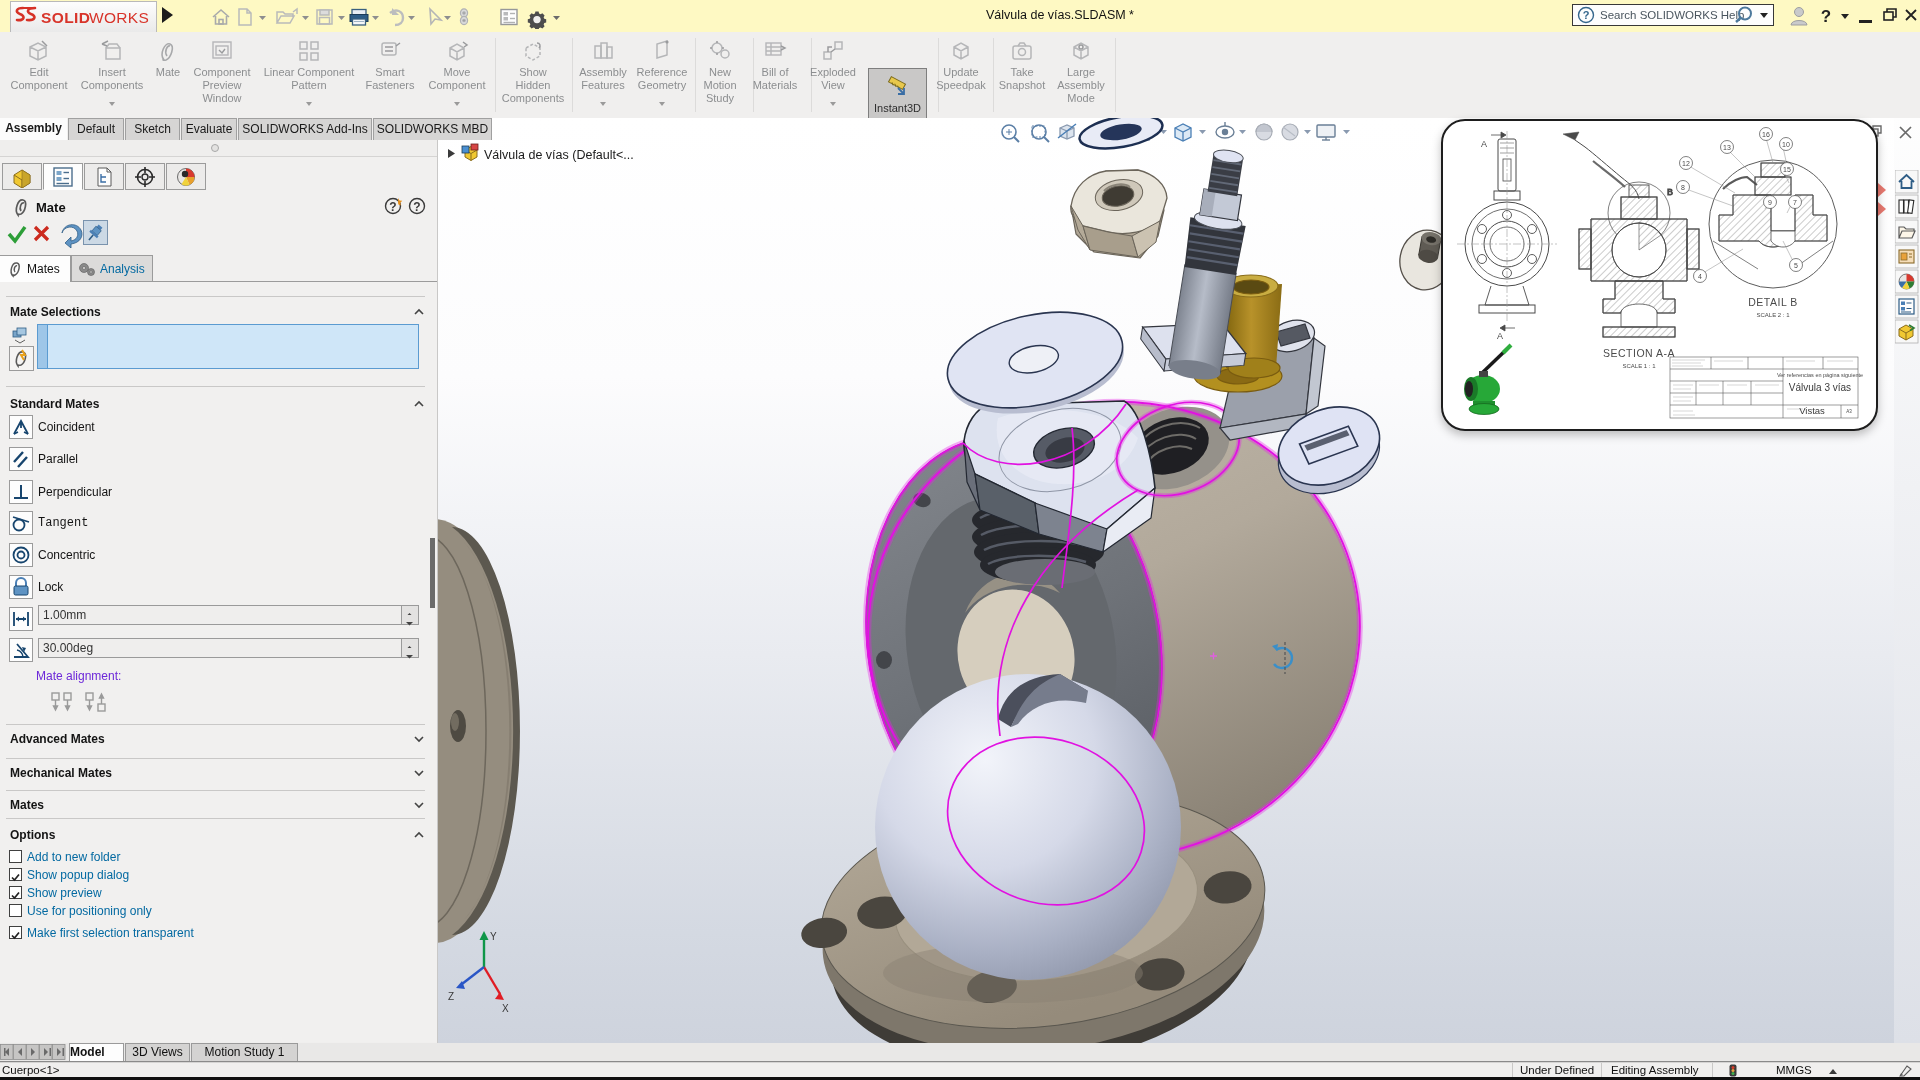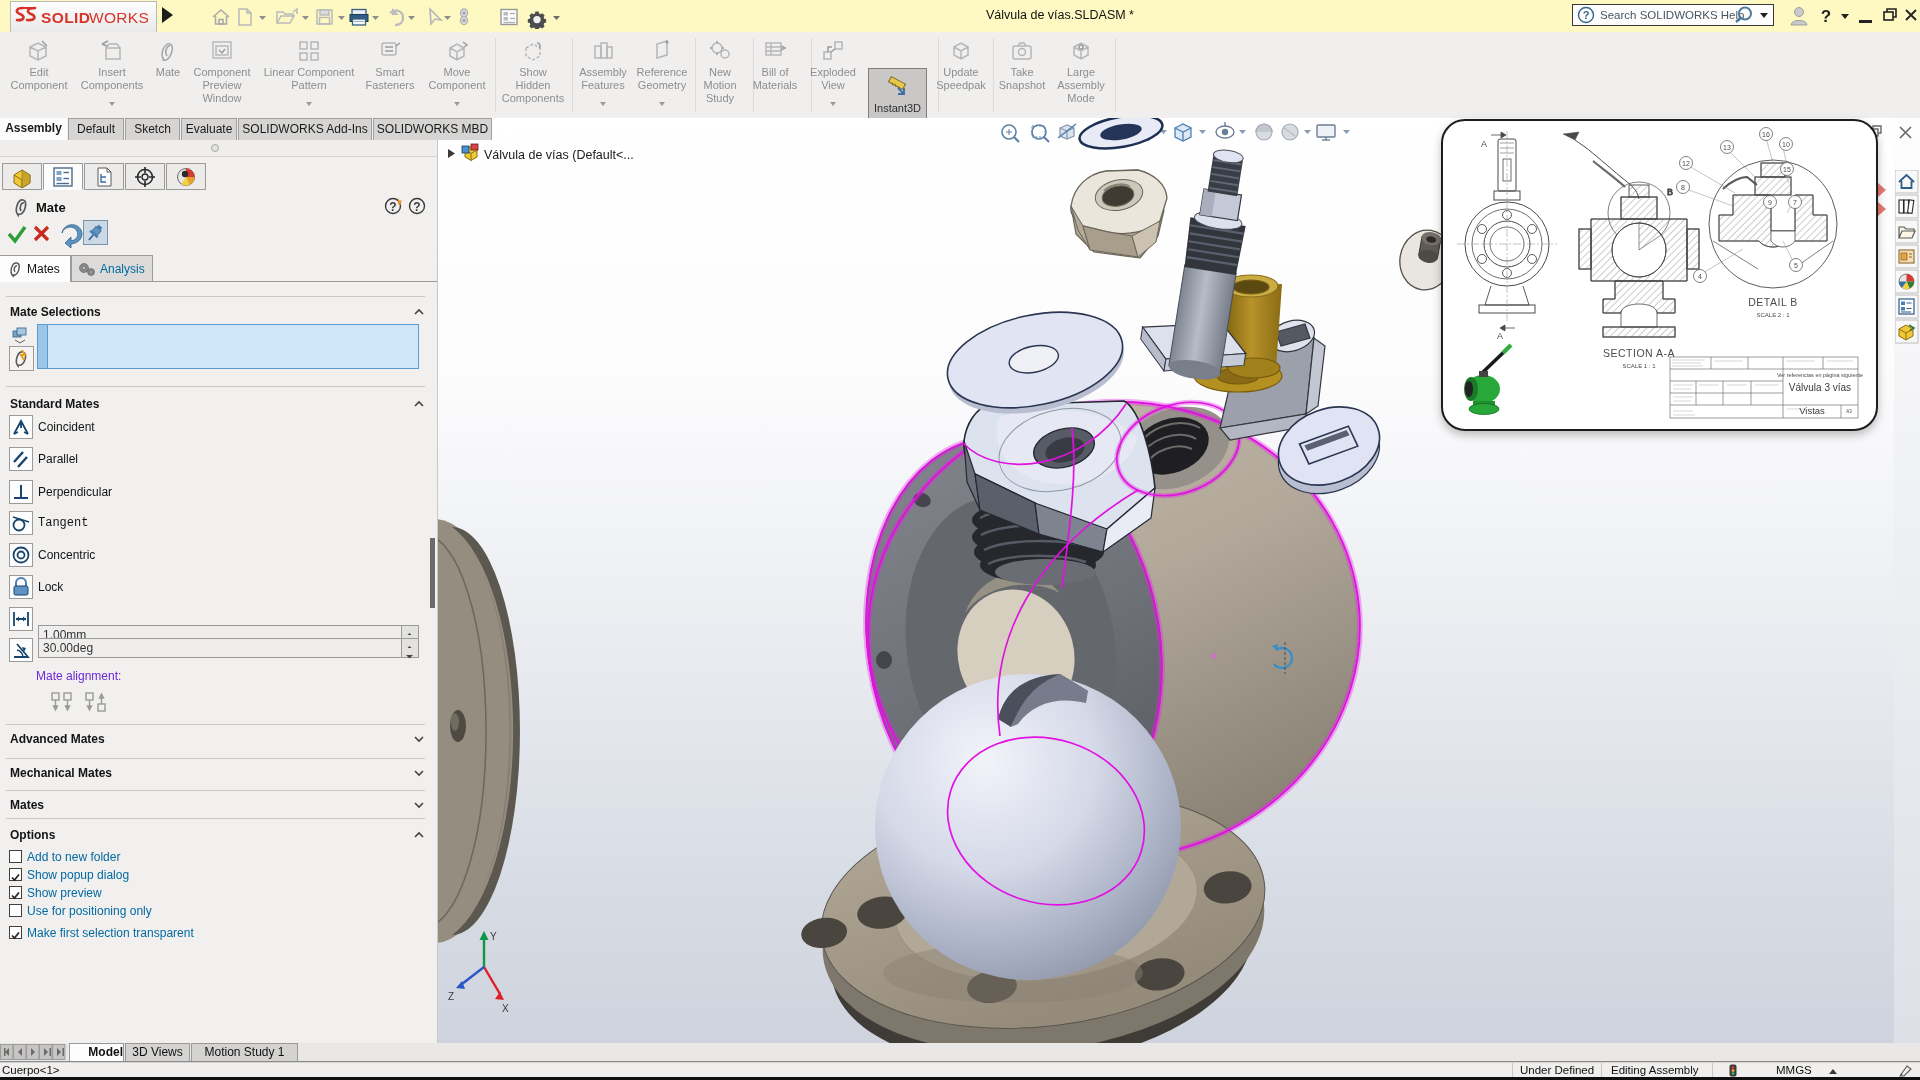--- a/index.html
+++ b/index.html
@@ -481,21 +481,21 @@
     <div class="mrow-icon" style="top:435px;"><svg width="22" height="22" viewBox="0 0 22 22">
           <path d="M6 10 V7 a5 5 0 0 1 10 0 v3" fill="none" stroke="#4a7fb5" stroke-width="2"></path>
           <rect x="4" y="10" width="14" height="9" rx="1.5" fill="#5e93c3" stroke="#17456e"></rect>
         </svg></div>
     <div class="mrow-label" style="top:440px;">Lock</div>
 
     <div class="mrow-icon" style="top:467px;"><svg width="22" height="22" viewBox="0 0 22 22">
           <path d="M4 4 V18 M18 4 V18 M6 11 H16" stroke="#17456e" stroke-width="1.8"></path>
           <path d="M6 11 l3 -2.5 v5 z M16 11 l-3 -2.5 v5 z" fill="#17456e"></path>
         </svg></div>
-    <div class="spinfield" style="top:485px;">1.00mm
+    <div class="spinfield" style="top:465px;">1.00mm
       <div class="spinbtn" style="height:9px;"><svg width="15" height="8" viewBox="0 0 15 8">
             <path d="M4 5.5 L7.5 2 L11 5.5 z" fill="#444"></path>
           </svg></div>
       <div class="spinbtn" style="top:9px;height:9px;"><svg width="15" height="8" viewBox="0 0 15 8">
             <path d="M4 2 L7.5 5.5 L11 2 z" fill="#444"></path>
           </svg></div>
     </div>
     <div class="mrow-icon" style="top:498px;"><svg width="22" height="22" viewBox="0 0 22 22">
           <path d="M4 18 L18 18 L7 5" fill="none" stroke="#17456e" stroke-width="1.8"></path>
           <path d="M13 18 a8 8 0 0 0 -6 -7" fill="none" stroke="#17456e" stroke-width="1.4"></path>
@@ -1080,21 +1080,21 @@
           <rect x="52.5" y="0.5" width="12.5" height="15"></rect>
       </g>
       <g fill="#6a6a6a">
         <path d="M9 4 l-4 4 4 4 z M4 4 h1.5 v8 H4 z"></path>
         <path d="M22 4 l-4 4 4 4 z"></path>
         <path d="M31 4 l4 4 -4 4 z"></path>
         <path d="M44 4 l4 4 -4 4 z M49.5 4 h1.5 v8 h-1.5 z"></path>
         <path d="M57 4 l4 4 -4 4 z M62.5 4 h1.5 v8 h-1.5 z"></path>
       </g>
     </svg>
-    <div class="mtab active" style="left:69px;width:55px;text-align:right;">Model</div>
+    <div class="mtab active" style="left:69px;width:55px;text-align:left;">Model</div>
     <div class="mtab" style="left:125px;width:65px;text-align:center;">3D Views</div>
     <div class="mtab" style="left:191px;width:107px;text-align:center;">Motion Study 1</div>
   </div>
   <div id="statusbar">
     <div class="abs" style="left:2px;top:1px;">Cuerpo&lt;1&gt;</div>
     <div class="abs" style="left:1512px;top:0;width:1px;height:15px;background:#c9c8c7;"></div>
     <div class="abs" style="left:1520px;top:1px;">Under Defined</div>
     <div class="abs" style="left:1601px;top:0;width:1px;height:15px;background:#c9c8c7;"></div>
     <div class="abs" style="left:1611px;top:1px;">Editing Assembly</div>
     <div class="abs" style="left:1712px;top:0;width:1px;height:15px;background:#c9c8c7;"></div>

